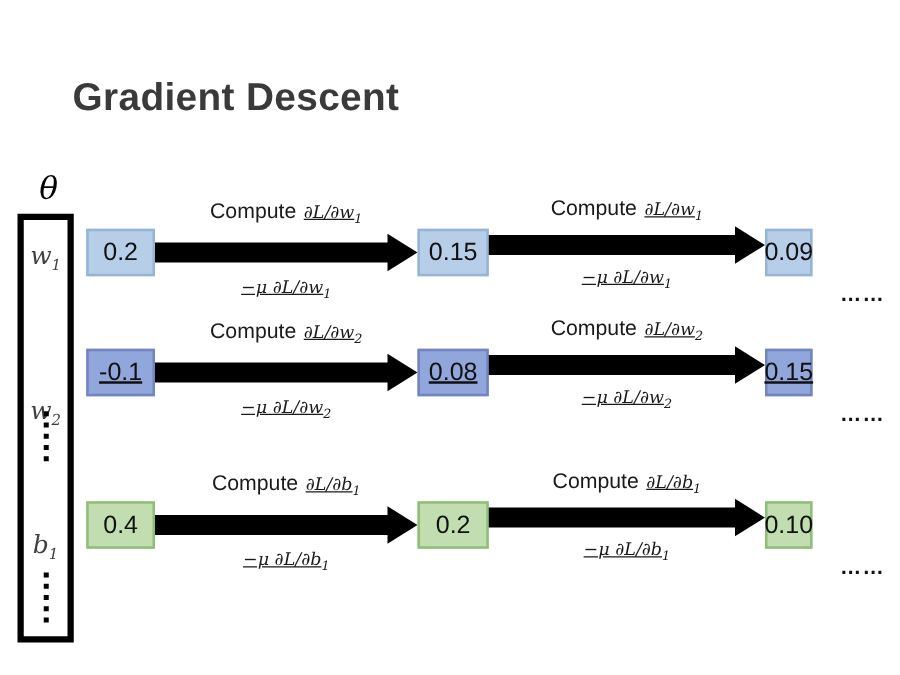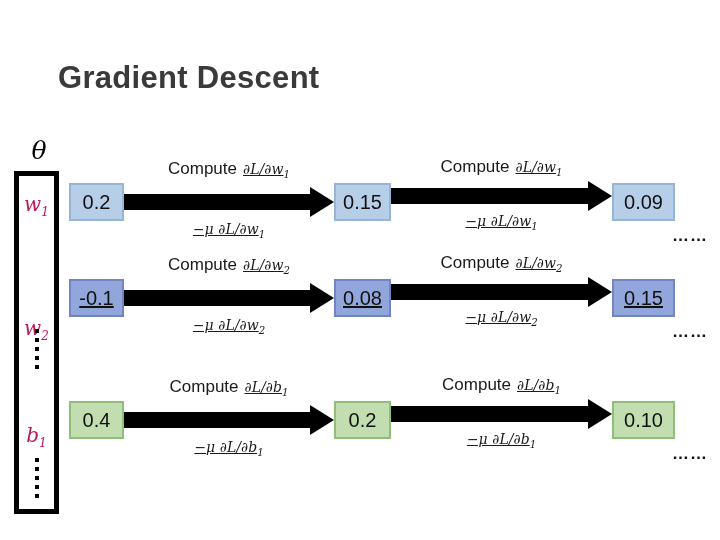--- a/index.html
+++ b/index.html
@@ -19,39 +19,39 @@
   .theta-sym {
     position:absolute; left:21px; top:136px; width:36px; text-align:center;
     font-size:25px; color:#000;
   }
   .theta-rect {
     position:absolute; left:14px; top:171px; width:45px; height:343px;
     border:5px solid #000; background:#fff;
   }
   .entry {
     position:absolute; left:0; right:0; text-align:center;
-    font-size:20px; color:#be185d; height:30px; line-height:30px;
+    font-size:20px; color:#404040; height:30px; line-height:30px;
   }
   .e-w1 { top:13px; } .e-w2 { top:109px;margin-top:28px; } .e-b1 { top:244px; }
   .vdots { position:absolute; left:0; right:0; display:flex; flex-direction:column; align-items:center; gap:5px; }
   .vd1 { top:153px; } .vd2 { top:282px; }
   .vdots i { width:4px; height:4px; background:#000; display:block; }
 
   
   .row { position:absolute; left:0; width:720px; height:0; }
   .r1 { top:183px; } .r2 { top:279px; } .r3 { top:401px; }
 
   .vbox {
     position:absolute; top:0; height:38px;
     display:flex; align-items:center; justify-content:center;
     font-size:20px; color:#111; border:2px solid;
   }
   .box-start { left:69px;  width:55px; }
   .box-mid   { left:334px; width:57px; }
-  .box-end   { left:612px; width:63px; }
+  .box-end   { left:612px; width:38px; }
 
   .c-row1 { background:var(--row1-fill); border-color:var(--row1-border); }
   .c-row2 { background:var(--row2-fill); border-color:var(--row2-border);text-decoration:underline; }
   .c-row3 { background:var(--row3-fill); border-color:var(--row3-border); }
 
   .seg { position:absolute; top:0; height:0; }
   .seg1 { left:124px; width:210px; }
   .seg2 { left:391px; width:221px; }
 
   .label-top, .label-bottom {

